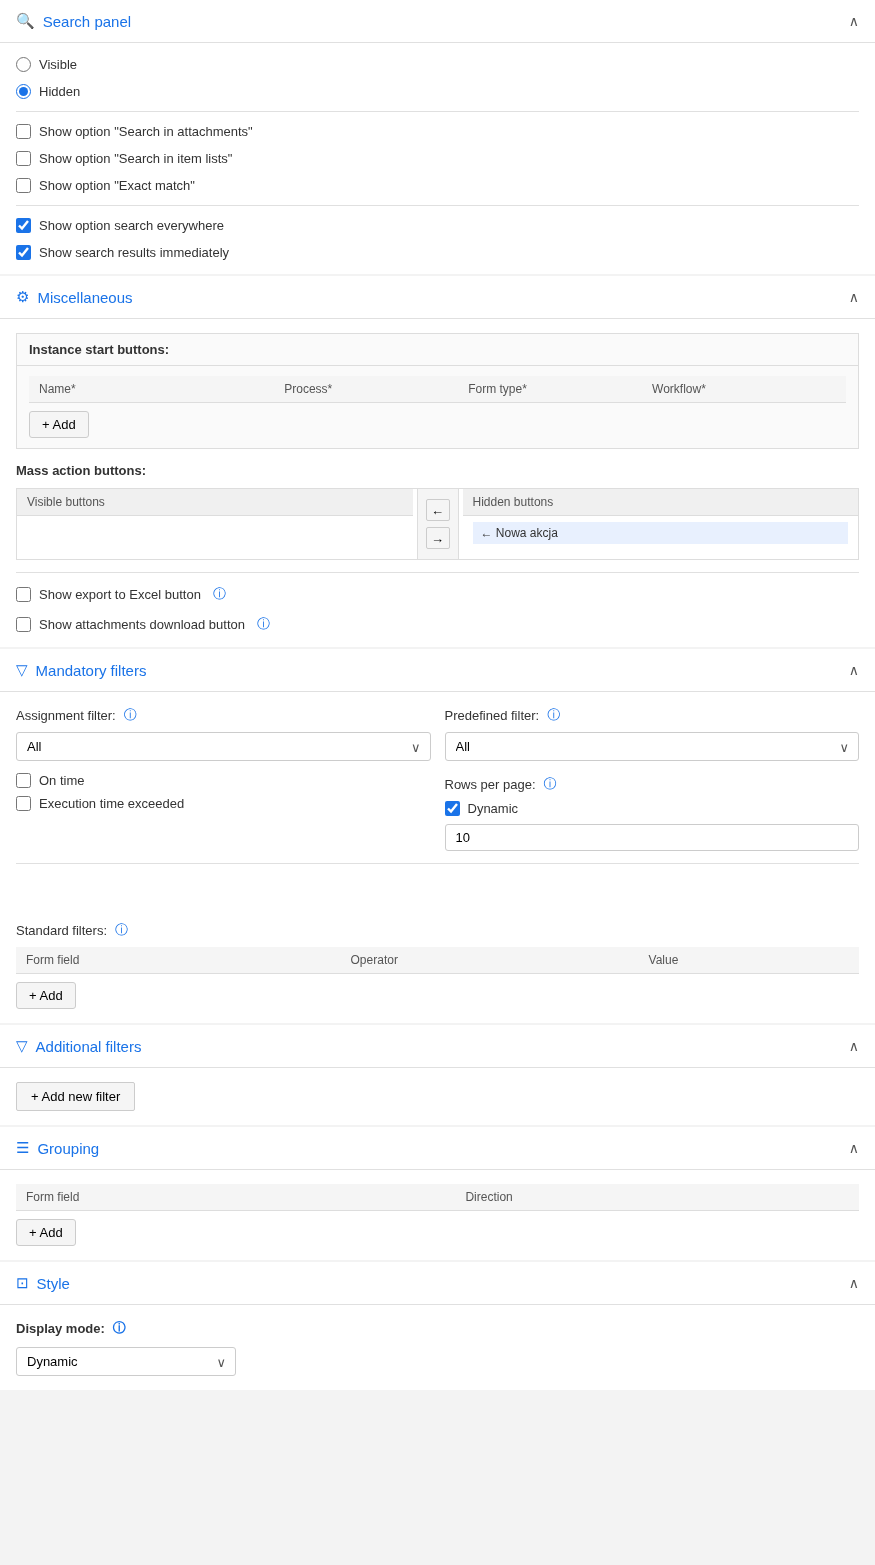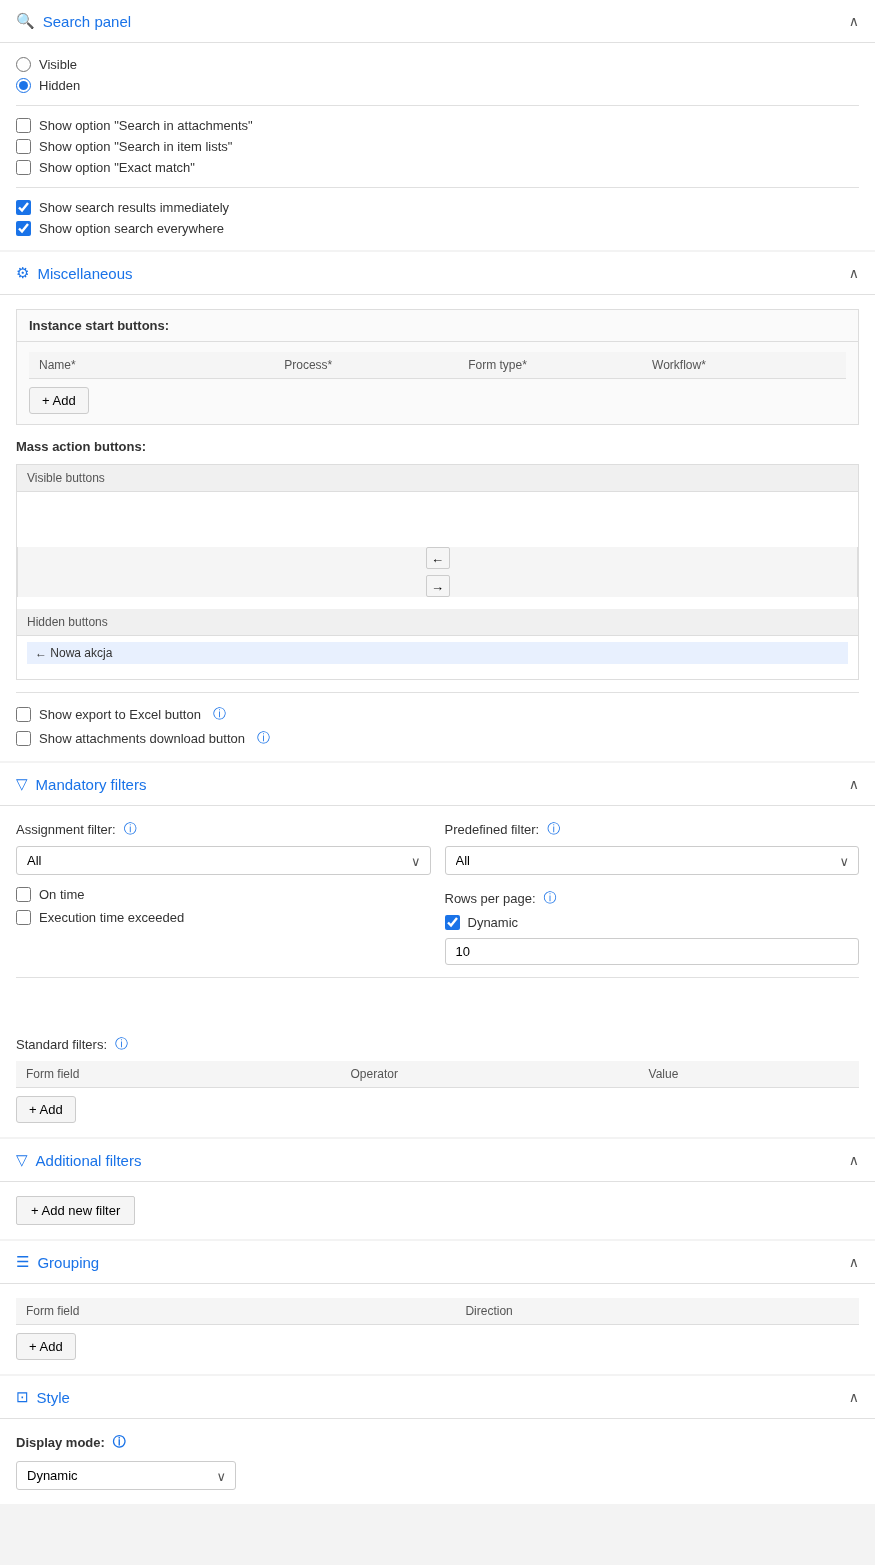--- a/index.html
+++ b/index.html
@@ -38,21 +38,21 @@
       color: #555;
       font-size: 14px;
     }
     .section-body {
       padding: 14px 16px;
     }
     
     .radio-group, .checkbox-group {
       display: flex;
       flex-direction: column;
-      gap: 6px;
+      gap: 12px;
     }
     .radio-item, .checkbox-item {
       display: flex;
       align-items: center;
       gap: 8px;
       cursor: pointer;
     }
     .radio-item input[type="radio"],
     .checkbox-item input[type="checkbox"] {
       width: 15px;
@@ -108,23 +108,22 @@
       margin-top: 8px;
     }
     
     .mass-action-label {
       font-weight: 600;
       font-size: 13px;
       margin-bottom: 10px;
     }
     .dual-list {
       display: flex;
-      gap: 12px;
+      gap: 4px;
       border: 1px solid #ddd;
-      flex-direction: column;
     }
     .dual-list-panel {
       flex: 1;
       min-height: 70px;
     }
     .dual-list-panel-header {
       padding: 6px 10px;
       background: #f0f0f0;
       border-bottom: 1px solid #ddd;
       font-size: 12px;
@@ -315,25 +314,25 @@
         </label>
         <label class="checkbox-item">
           <input type="checkbox" style="">
           <span>Show option "Exact match"</span>
         </label>
       </div>
       <div class="separator"></div>
       <div class="checkbox-group">
         <label class="checkbox-item">
           <input type="checkbox" checked="" style="">
+          <span>Show option search everywhere</span>
+        </label>
+        <label class="checkbox-item">
+          <input type="checkbox" checked="" style="">
           <span>Show search results immediately</span>
-        </label>
-        <label class="checkbox-item">
-          <input type="checkbox" checked="" style="">
-          <span>Show option search everywhere</span>
         </label>
       </div>
     </div>
   </div>
 
   <div class="section">
     <div class="section-header">
       <div class="section-header-left">
         <span>⚙</span>
         <span>Miscellaneous</span>

